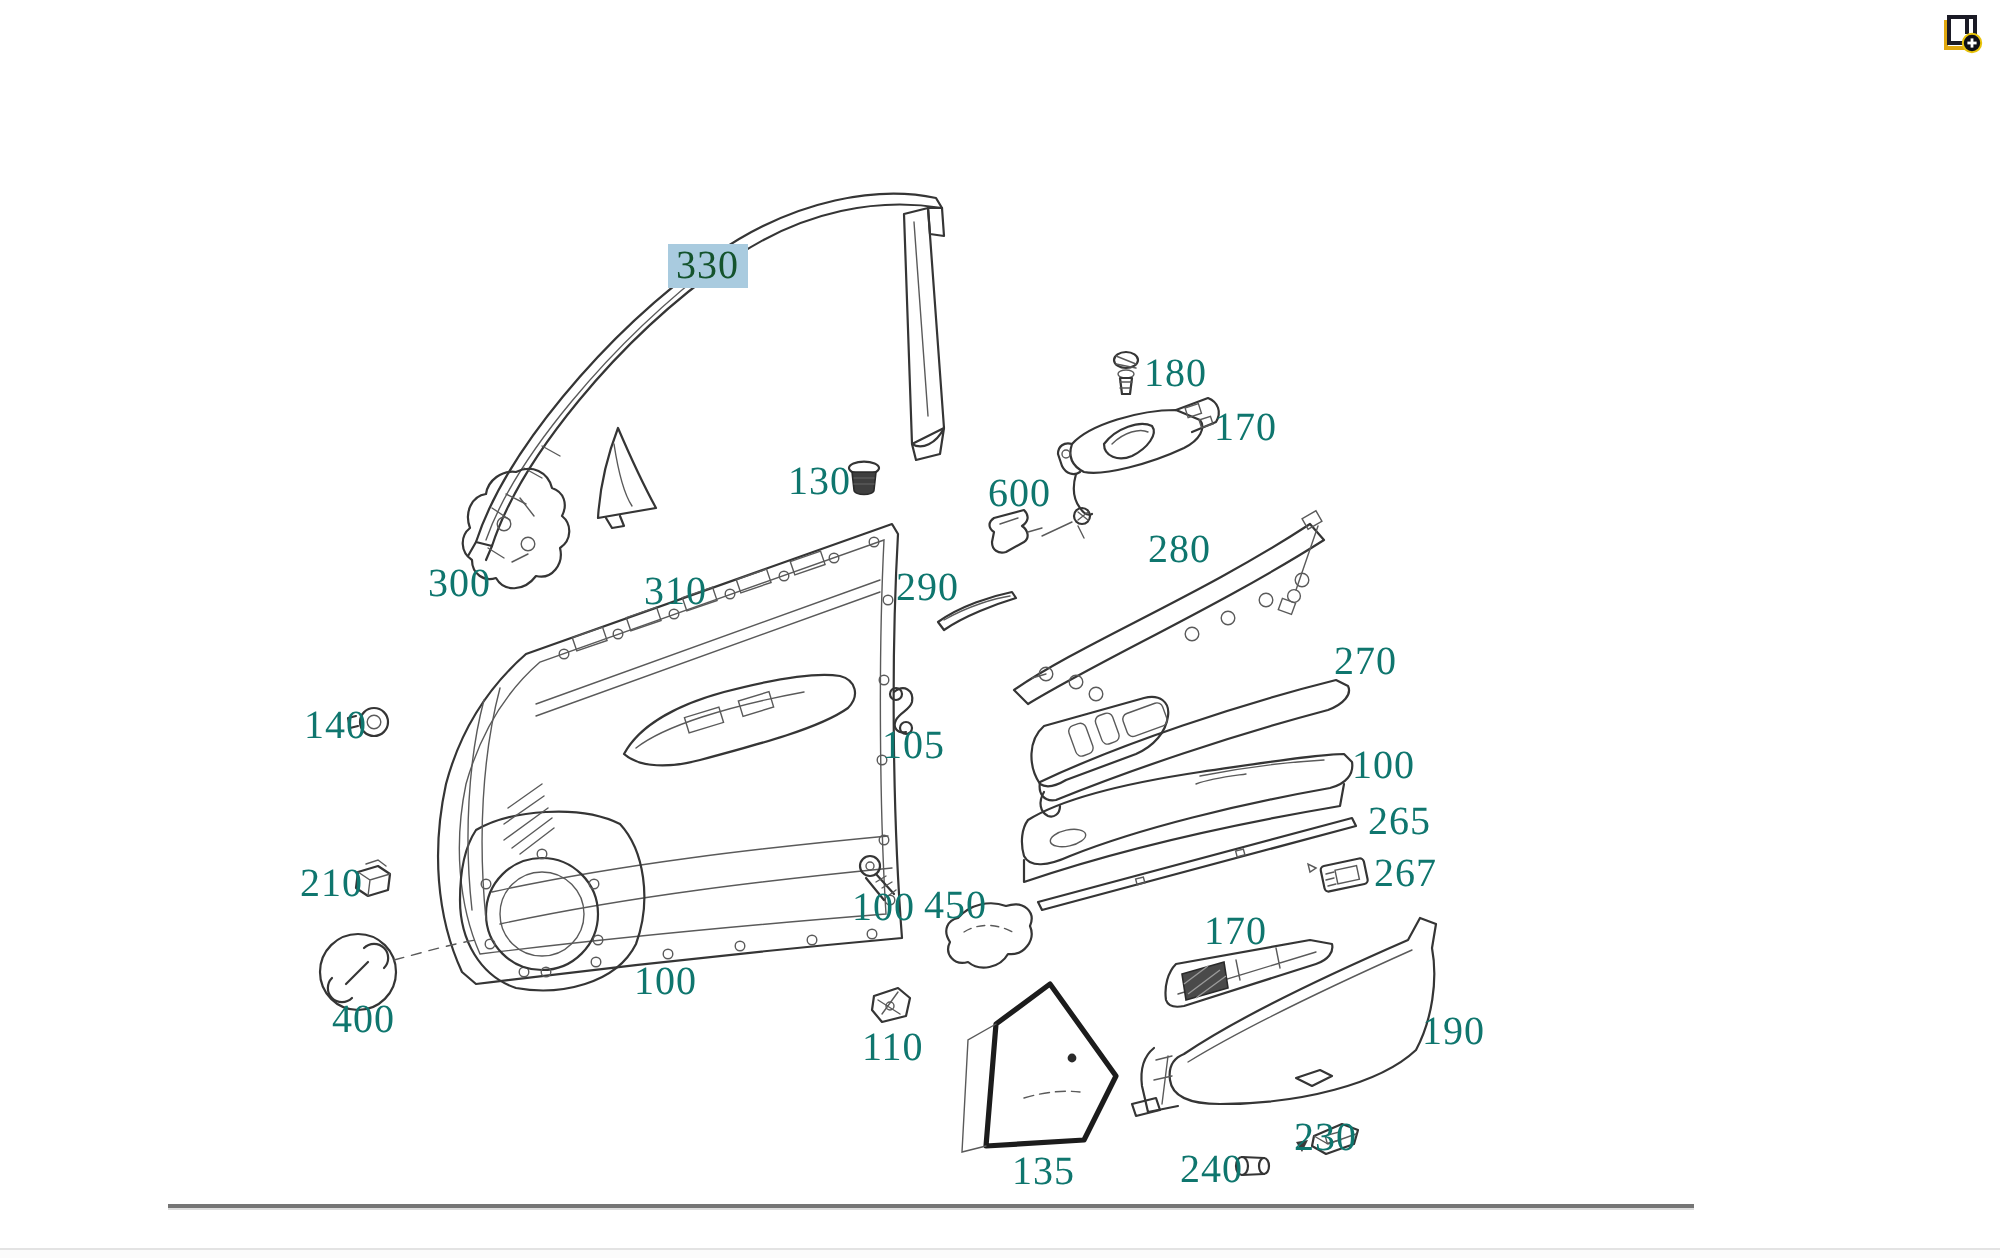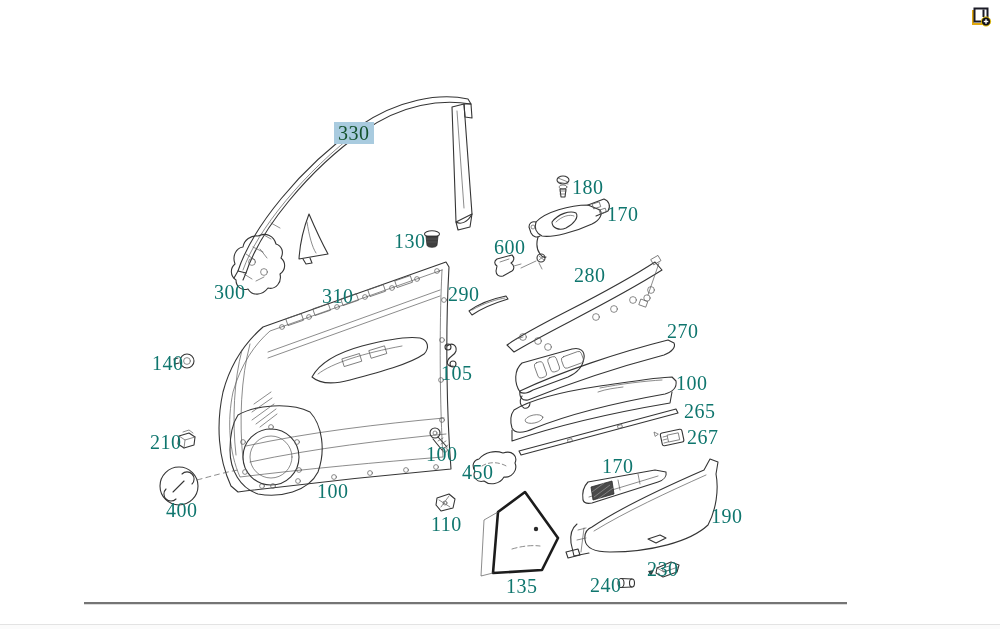--- a/index.html
+++ b/index.html
@@ -277,21 +277,21 @@
   <div class="part-label" style="left:322px;top:243px;margin-top:42px;">310</div>
   <div class="part-label" style="left:214px;top:281px;">300</div>
   <div class="part-label" style="left:667px;top:320px;">270</div>
   <div class="part-label" style="left:676px;top:372px;">100</div>
   <div class="part-label" style="left:152px;top:352px;">140</div>
   <div class="part-label" style="left:441px;top:362px;text-align:right;">105</div>
   <div class="part-label" style="left:684px;top:400px;">265</div>
   <div class="part-label" style="left:687px;top:426px;">267</div>
   <div class="part-label" style="left:150px;top:431px;">210</div>
   <div class="part-label" style="left:426px;top:443px;">100</div>
-  <div class="part-label" style="left:462px;top:461px;">450</div>
+  <div class="part-label" style="left:462px;top:442px;">450</div>
   <div class="part-label" style="left:602px;top:455px;">170</div>
   <div class="part-label" style="left:317px;top:480px;">100</div>
   <div class="part-label" style="left:711px;top:505px;">190</div>
   <div class="part-label" style="left:166px;top:499px;">400</div>
   <div class="part-label" style="left:431px;top:513px;text-align:right;">110</div>
   <div class="part-label" style="left:506px;top:575px;">135</div>
   <div class="part-label" style="left:590px;top:574px;">240</div>
   <div class="part-label" style="left:647px;top:558px;">230</div>
 
   <div class="toolbar-icon">

